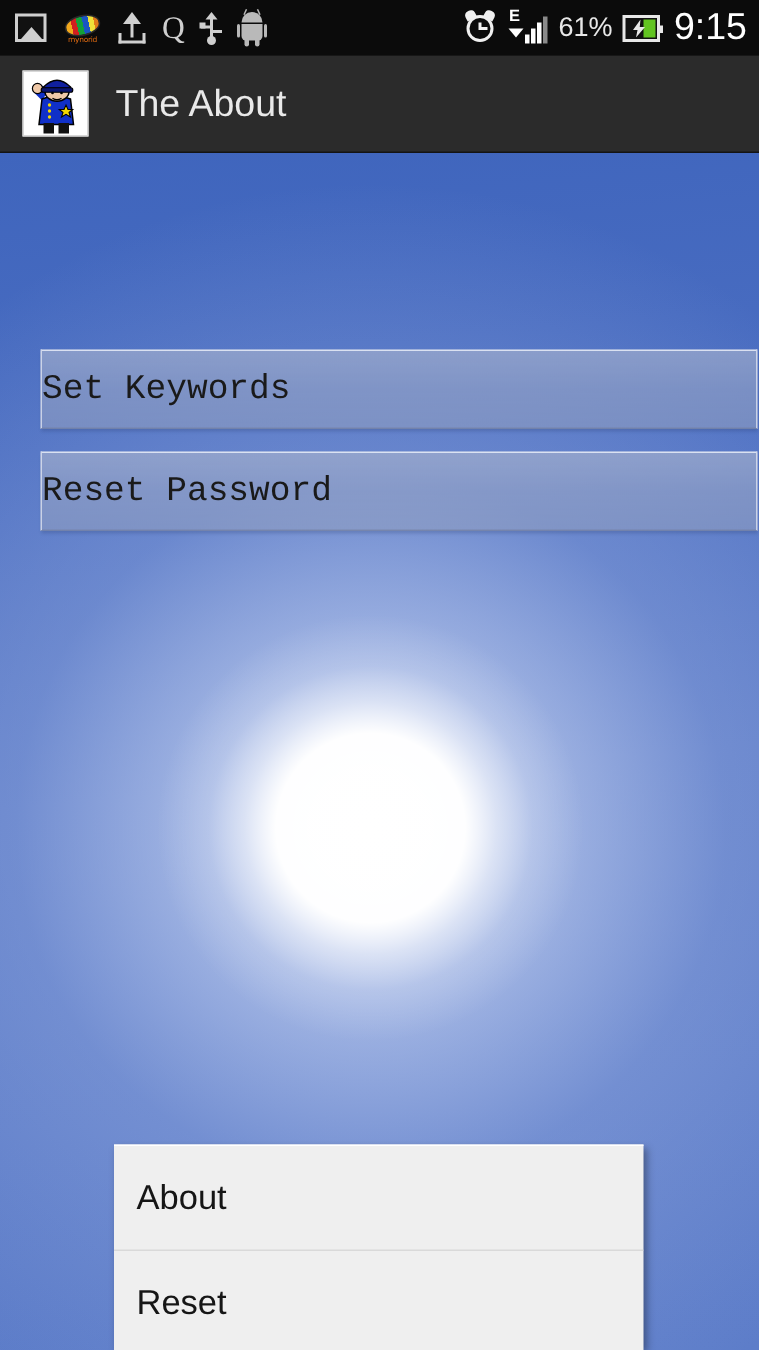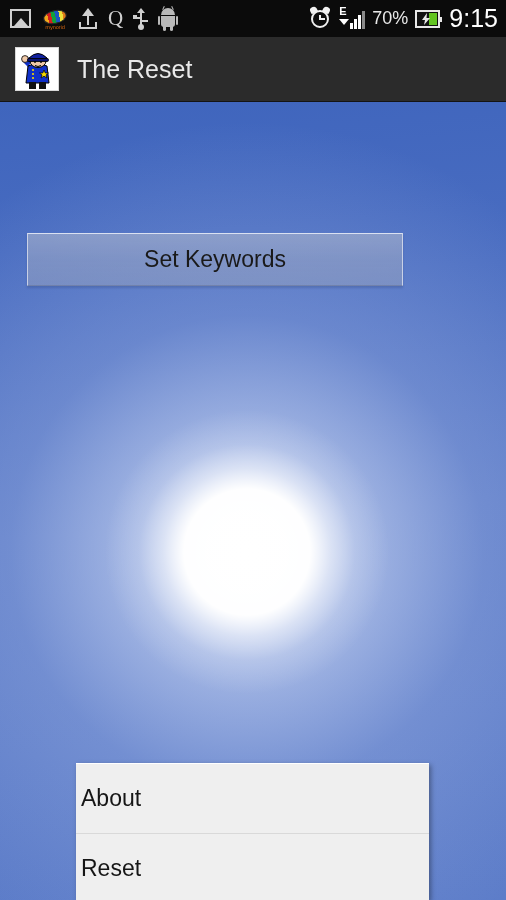--- a/index.html
+++ b/index.html
@@ -224,52 +224,52 @@
       linear-gradient(175deg, #3f65bd 0%, #4a6dc1 24%, #5878c6 52%, #5b7bc8 78%, #5d7dc9 100%);
   }
 
   
   #button-stack {
     position: absolute; top: 233px; left: 27px;
     width: 452px;
   }
   .bigbutton {
     display: block;
-    width: 376px; height: 53px;
+    width: 478px; height: 53px;
     box-sizing: border-box;
     background: linear-gradient(180deg, rgba(170,180,205,0.62) 0%, rgba(150,163,196,0.60) 50%, rgba(143,157,192,0.58) 100%);
     border: 1px solid rgba(228,232,242,0.75);
     border-top-color: rgba(236,240,250,0.85);
     border-bottom: 1px solid rgba(90,105,145,0.55);
     box-shadow: 0 2px 2px rgba(40,60,110,0.25);
     color: #1a1a1a;
     font-size: 23px;
-    font-family: Liberation Sans, sans-serif;
-    text-align: center;
+    font-family: Liberation Mono, monospace;
+    text-align: left;
     line-height: 51px;
     cursor: pointer;
     padding: 0;
   }
   #reset-password-button { margin-top: 15px; }
 
   
   #options-menu {
     position: absolute;
     left: 76px; top: 763px;
     width: 353px; height: 137px;
     background: #efefef;
     box-shadow: 2px 2px 5px rgba(0,0,0,0.35);
     border-top: 1px solid #ffffff;
     box-sizing: border-box;
     overflow: hidden;
   }
   .menu-item {
     height: 69px;
     display: flex; align-items: center;
-    padding-left: 5px;
+    padding-left: 15px;
     box-sizing: border-box;
     color: #161616;
     font-size: 23px;
     font-family: "Liberation Sans", sans-serif;
     cursor: pointer;
   }
   #menu-item-help { border-top: 1px solid #d9d9d9; }
 </style>
 </head>
 <body>
@@ -328,21 +328,21 @@
 
       <span class="sicon ic-signal">
         <span class="e">E</span>
         <span class="tri"></span>
         <span class="bar b1"></span>
           <span class="bar b2"></span>
           <span class="bar b3"></span>
           <span class="bar b4"></span>
       </span>
 
-      <span class="stat-text">70%</span>
+      <span class="stat-text">61%</span>
 
       <span class="sicon ic-battery">
         <span class="fill"></span>
         <svg class="bolt" width="12" height="12" viewBox="0 0 12 12" aria-hidden="true">
           <polygon points="7,0 2,7 5,7 4,12 10,5 6.5,5" fill="#e8e8e8"></polygon>
         </svg>
       </span>
 
       <span id="status-clock">9:15</span>
     </div>
@@ -370,27 +370,28 @@
         <polygon points="28,22 29.3,25 32.5,25 30,27 31,30 28,28.2 25,30 26,27 23.5,25 26.7,25" fill="#f5d800" stroke="#000" stroke-width="0.7"></polygon>
 
         <circle cx="17" cy="22" r="1.1" fill="#f5d800"></circle>
         <circle cx="17" cy="26" r="1.1" fill="#f5d800"></circle>
         <circle cx="17" cy="30" r="1.1" fill="#f5d800"></circle>
 
         <rect x="13" y="34" width="7" height="7" fill="#111"></rect>
         <rect x="23" y="34" width="7" height="7" fill="#111"></rect>
       </svg>
     </div>
-    <div id="app-title">The Reset</div>
+    <div id="app-title">The About</div>
   </div>
 
   <div id="wallpaper"></div>
 
   <div id="button-stack">
     <button class="bigbutton" id="set-keywords-button">Set Keywords</button>
+    <button class="bigbutton" id="reset-password-button">Reset Password</button>
   </div>
 
   <div id="options-menu">
     <div class="menu-item" id="menu-item-about">
       <span>About</span>
     </div>
     <div class="menu-item" id="menu-item-help">
       <span>Reset</span>
     </div>
   </div>

